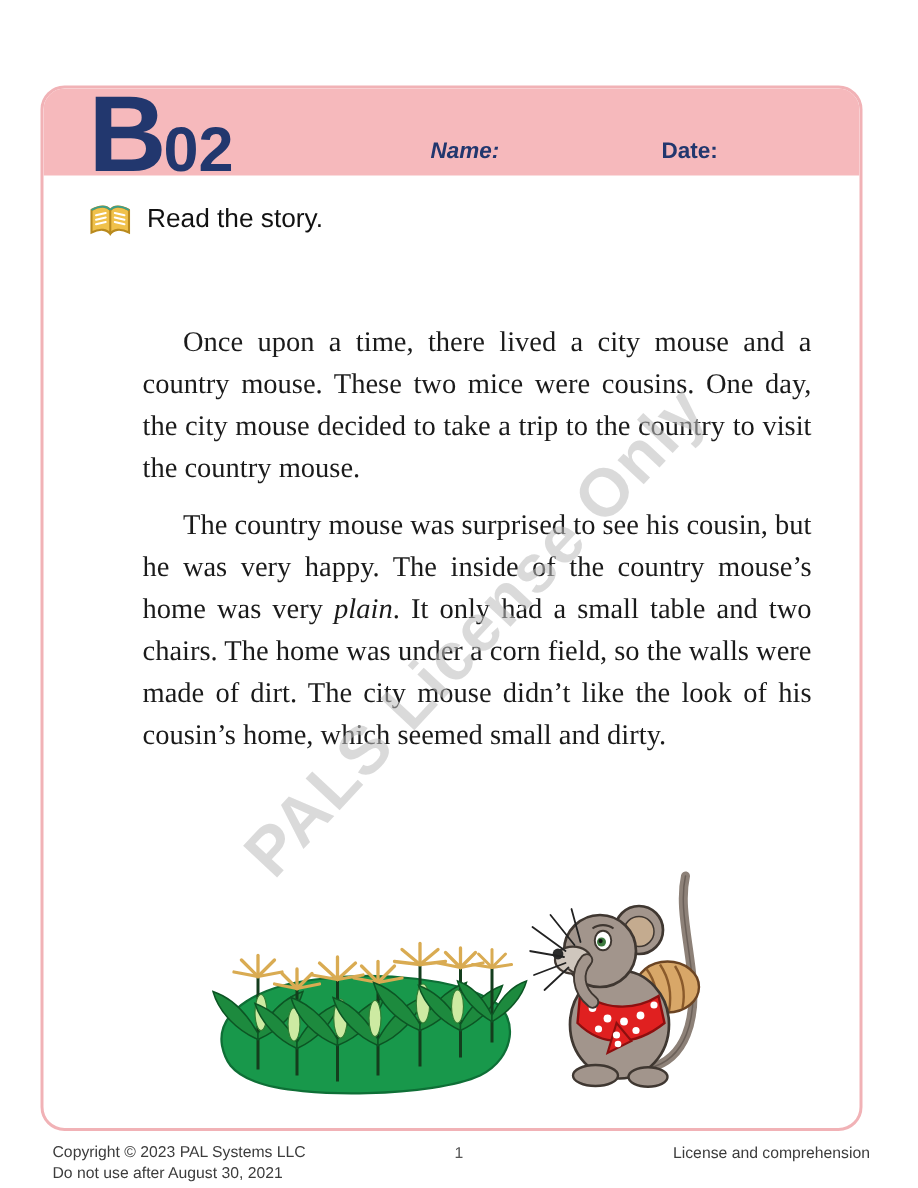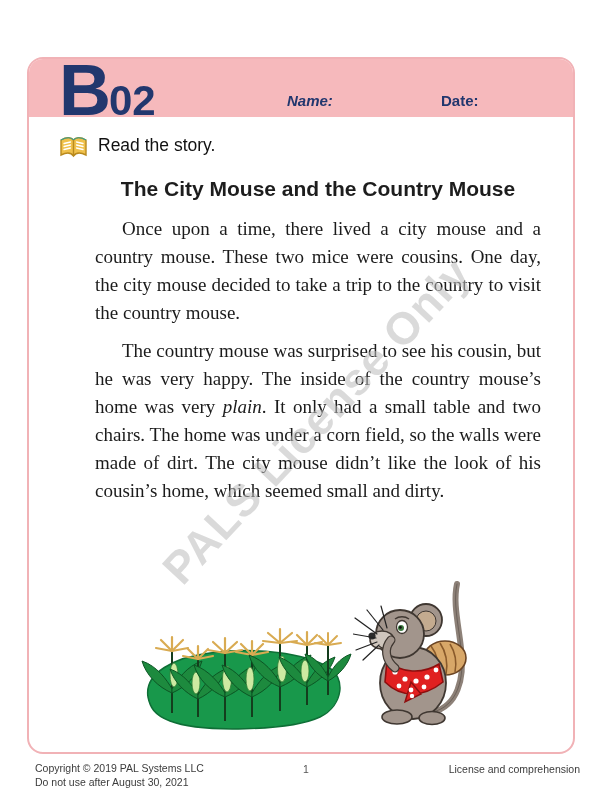--- a/index.html
+++ b/index.html
@@ -94,21 +94,20 @@
             <line x1="6" y1="14.5" x2="12.5" y2="13"></line>
             <line x1="18.5" y1="7" x2="25" y2="8.5"></line>
             <line x1="18.5" y1="10" x2="25" y2="11.5"></line>
             <line x1="18.5" y1="13" x2="25" y2="14.5"></line>
           </g>
         </svg>
       </span>
       <span>Read the story.</span>
     </div>
 
-    <h1 class="title">The City Mouse and the Country Mouse</h1>
 
     <div class="story-text">
       <p><span>Once upon a time, there lived a city mouse and a country mouse. These two mice were cousins. One day, the city mouse decided to take a trip to the country to visit the country mouse.</span></p>
       <p><span>The country mouse was surprised to see his cousin, but he was very happy. The inside of the country mouse’s home was very </span><i>plain</i><span>. It only had a small table and two chairs. The home was under a corn field, so the walls were made of dirt. The city mouse didn’t like the look of his cousin’s home, which seemed small and dirty.</span></p>
     </div>
 
     <div class="watermark">PALS License Only</div>
 
     <span class="corn-illustration">
       <svg width="222" height="135" viewBox="0 0 222 135">
@@ -268,20 +267,20 @@
 
         <path d="M42,88 C32,80 31,68 38,60" fill="none" stroke="#3f3731" stroke-width="9" stroke-linecap="round"></path>
         <path d="M42,88 C32,80 31,68 38,60" fill="none" stroke="#a2958c" stroke-width="6.5" stroke-linecap="round"></path>
       </svg>
     </span>
 
   </div>
 
   <div class="footer">
     <div class="footer-left">
-      <div>Copyright © 2019 PAL Systems LLC</div>
+      <div>Copyright © 2023 PAL Systems LLC</div>
       <div>Do not use after August 30, 2021</div>
     </div>
     <div class="footer-center">1</div>
     <div class="footer-right">License and comprehension</div>
   </div>
 
 </div>
 
 </body></html>

